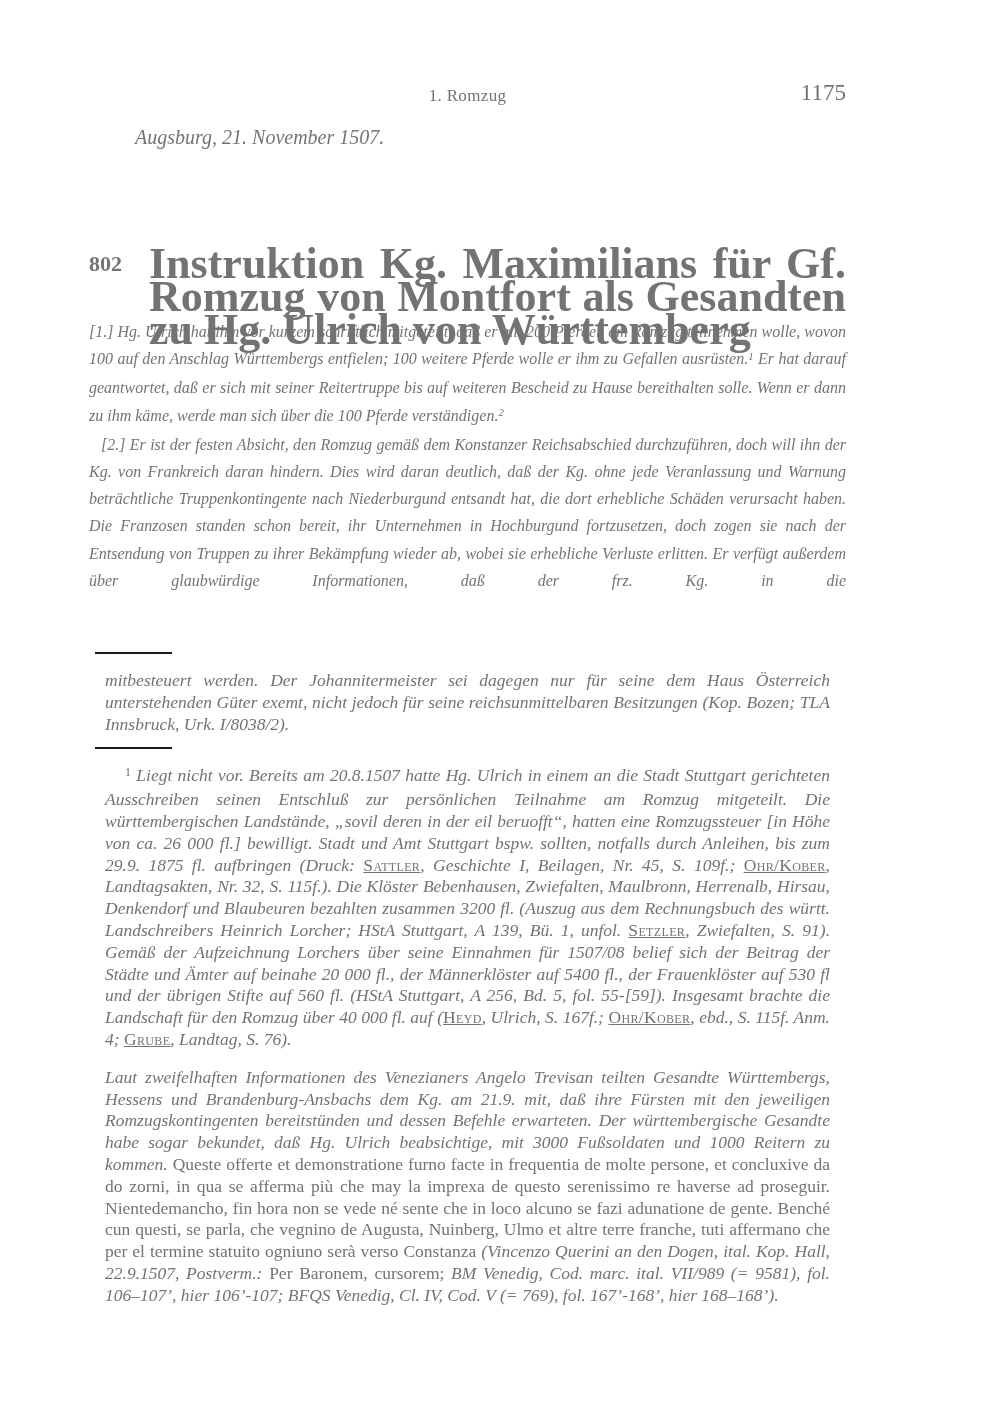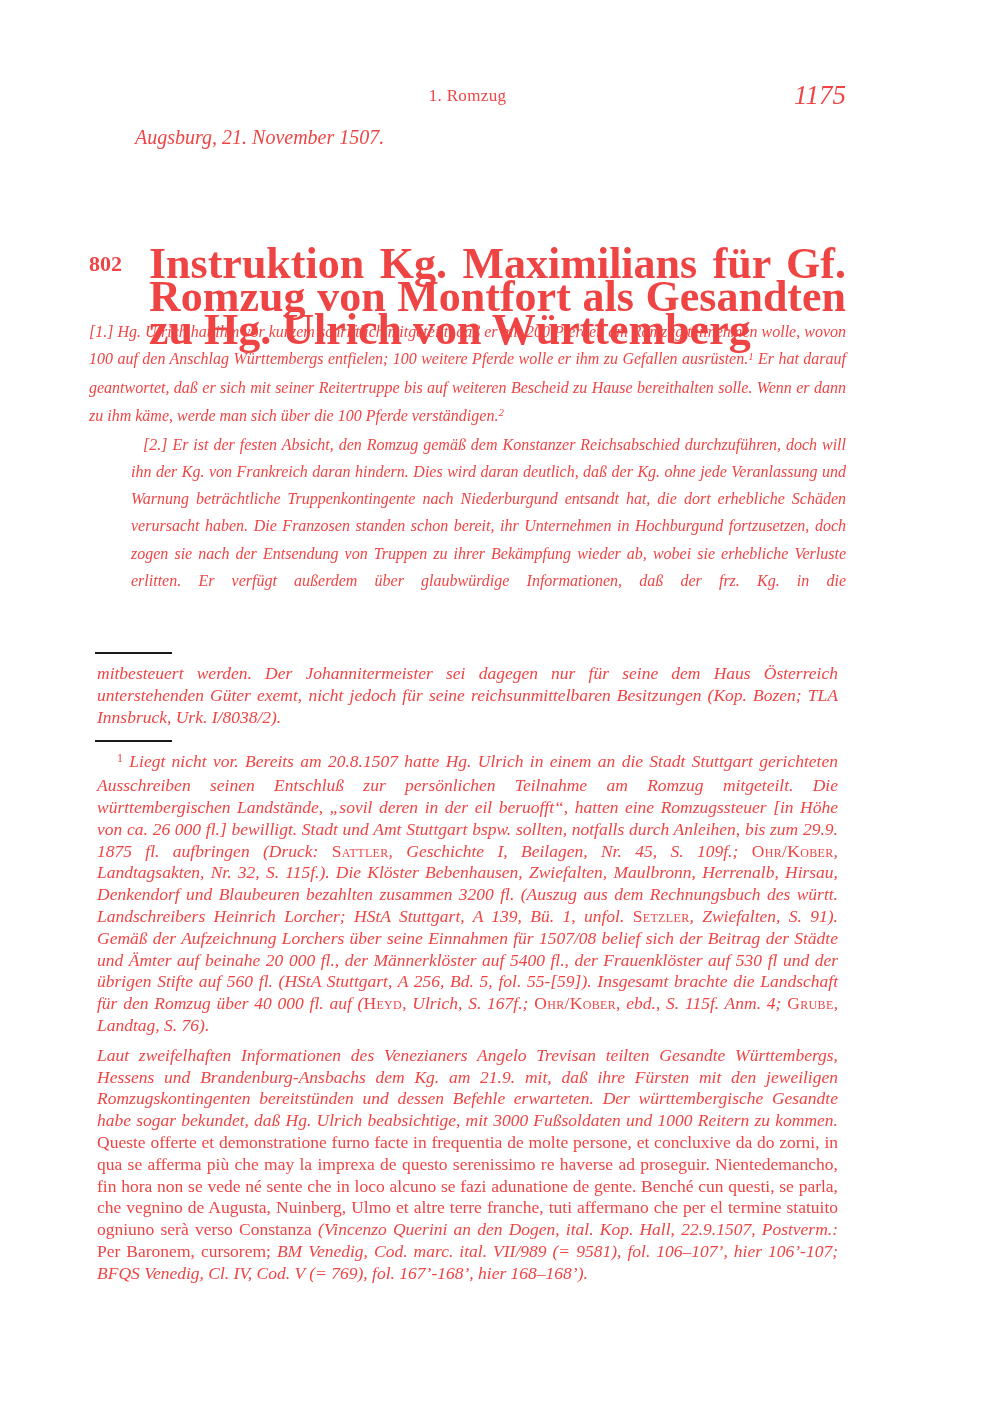--- a/index.html
+++ b/index.html
@@ -2,38 +2,37 @@
 <html lang="de"><head>
 <meta charset="utf-8">
 <style>
   html, body { margin: 0; padding: 0; background: #e8e8e8; }
   .page {
     position: relative;
     width: 1004px;
     height: 1418px;
     margin: 0 auto;
     background: #ffffff;
-    color: #ef4444;
+    color: #737373;
     font-family: "Liberation Serif", "DejaVu Serif", serif;
     overflow: hidden;
   }
 
   
   .running-header {
     position: absolute;
     left: 89px; top: 83px; width: 757px; height: 26px;
   }
   .rh-title {
     position: absolute; left: 0; right: 0; top: 3px;
     text-align: center; font-size: 17px; letter-spacing: 0.02em;
   }
   .rh-num {
     position: absolute; right: 0; top: -3px;
-    font-size: 27px;
-    font-style: italic;
+    font-size: 23px;
   }
 
   
   .provenance {
     position: absolute;
     left: 135px; top: 124px; width: 711px;
     font-size: 20px; line-height: 26.5px;
     text-align: justify;
   }
   .provenance .dateline { font-style: italic; }
@@ -47,42 +46,42 @@
   .entry-number { position: absolute; left: 0; top: 0; }
   .entry-title { margin: 0 0 0 60px; text-align: justify; }
 
   
   .entry-body {
     position: absolute;
     left: 89px; top: 318px; width: 757px;
     font-size: 16px; line-height: 27.2px;
   }
   .entry-body p { margin: 0; text-align: justify; }
-  .entry-body p.p2 { text-indent: 12px; text-align-last: justify; margin-left: 42px; }
+  .entry-body p.p2 { text-indent: 12px; text-align-last: justify; }
 
   
   .footnote-zone {
     position: absolute;
     left: 89px; top: 652px; width: 757px;
     font-size: 17.5px; line-height: 21.8px;
   }
   .fn-rule {
     width: 77px; height: 0;
     border-top: 2px solid #1a1a1a;
     margin: 0 0 9px 6px;
   }
-  .footnote-zone p { margin: 8px; text-align: justify; }
+  .footnote-zone p { margin: 16px; text-align: justify; }
   .carryover { margin-bottom: 12px !important; }
   .rule2 { margin-top: 0; }
   .fn-first { text-indent: 20px; }
 
   
   .seg-i  { font-style: italic; }
   .seg-r  { font-style: normal; }
-  .seg-sc { font-style: normal; font-variant: small-caps; letter-spacing: 0.02em; }
+  .seg-sc { font-style: normal; font-variant: small-caps; letter-spacing: 0.02em; text-decoration: underline; }
   .seg-sup, .seg-supi {
     font-size: 68%;
     position: relative; top: -0.42em;
     font-style: normal;
   }
   .seg-supi { font-style: italic; }
 </style>
 </head>
 <body>
 

